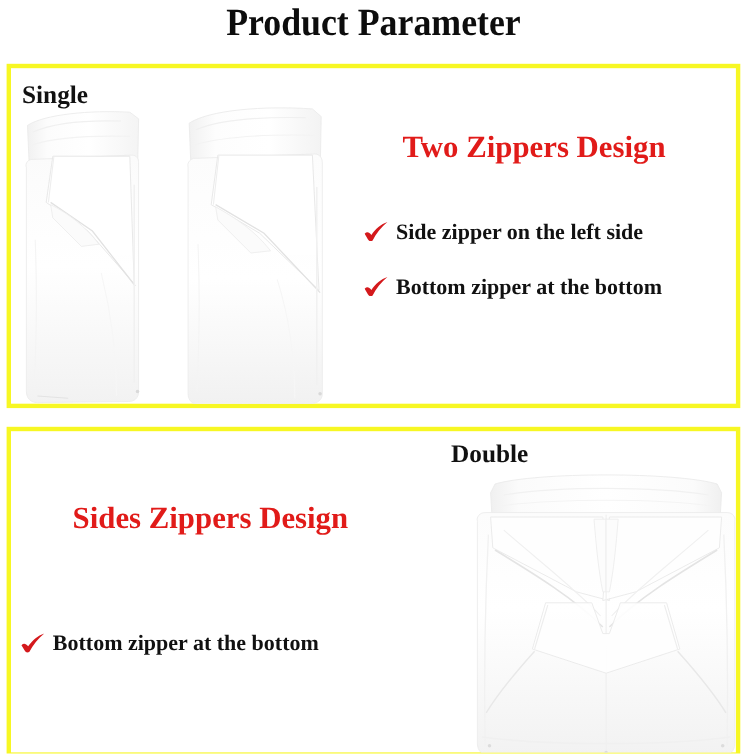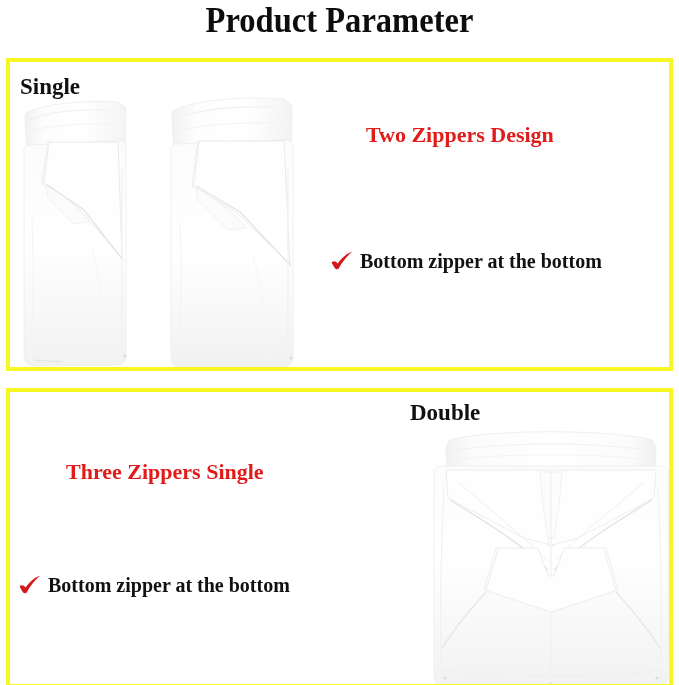--- a/index.html
+++ b/index.html
@@ -68,21 +68,21 @@
   }
   .label-single      { left: 10px;  top: 12px;  width: 140px; }
   .label-luxury      { left: 150px; top: 12px;  width: 190px; }
   .label-double      { left: 400px; top: 8px;   width: 250px; }
 
   
   .red-heading {
     position: absolute;
     font-family: "Liberation Serif", "DejaVu Serif", serif;
     font-weight: bold;
-    font-size: 22px;
+    font-size: 28px;
     line-height: 30px;
     color: #e11b19;
     white-space: nowrap;
   }
   .heading-two   { left: 356px; top: 58px; }
   .heading-three { left: 56px;  top: 65px; }
 
   
   .bullet {
     position: absolute;
@@ -202,38 +202,47 @@
       <path d="M8 38 C 34 30, 72 28, 118 29" fill="none" stroke="#f3f3f3" stroke-width="1"></path>
       <path d="M120 76 L 120 256" fill="none" stroke="#f1f1f1" stroke-width="1.4"></path>
       <path d="M12 128 C 14 178, 13 222, 11 262" fill="none" stroke="#f4f4f4" stroke-width="1"></path>
       <path d="M84 160 C 96 198, 100 234, 100 268" fill="none" stroke="#f6f6f6" stroke-width="1"></path>
       <circle cx="123" cy="264" r="1.6" fill="#d9d9d9"></circle>
     </svg>
   </div>
 
   <div class="red-heading heading-two">Two Zippers Design</div>
 
+  <div class="bullet b-top-1">
+    <span class="check">
+      <svg width="24" height="22" viewBox="0 0 24 22" xmlns="http://www.w3.org/2000/svg">
+        <path d="M1.5 11.5 C 3.5 9.5, 5.5 9.8, 7.6 12.6 C 11.2 7.2, 16.4 2.6, 22.2 0.8
+                 C 16.8 5.2, 11.8 11.4, 8.6 17.8 C 6.6 18.6, 5.4 18.2, 4.4 16.4 Z" fill="#d4191c"></path>
+      </svg>
+    </span>
+    <span class="btxt">Side zipper on the left side</span>
+  </div>
 
   <div class="bullet b-top-2">
     <span class="check">
       <svg width="24" height="22" viewBox="0 0 24 22" xmlns="http://www.w3.org/2000/svg">
         <path d="M1.5 11.5 C 3.5 9.5, 5.5 9.8, 7.6 12.6 C 11.2 7.2, 16.4 2.6, 22.2 0.8
                  C 16.8 5.2, 11.8 11.4, 8.6 17.8 C 6.6 18.6, 5.4 18.2, 4.4 16.4 Z" fill="#d4191c"></path>
       </svg>
     </span>
     <span class="btxt">Bottom zipper at the bottom</span>
   </div>
 
 </div>
 
 <div class="panel panel-bottom">
 
   <div class="prod-label label-double">Double</div>
 
-  <div class="red-heading heading-three">Three Zippers Single</div>
+  <div class="red-heading heading-three">Sides Zippers Design</div>
 
 
   <div class="bullet b-bot-2">
     <span class="check">
       <svg width="24" height="22" viewBox="0 0 24 22" xmlns="http://www.w3.org/2000/svg">
         <path d="M1.5 11.5 C 3.5 9.5, 5.5 9.8, 7.6 12.6 C 11.2 7.2, 16.4 2.6, 22.2 0.8
                  C 16.8 5.2, 11.8 11.4, 8.6 17.8 C 6.6 18.6, 5.4 18.2, 4.4 16.4 Z" fill="#d4191c"></path>
       </svg>
     </span>
     <span class="btxt">Bottom zipper at the bottom</span>

